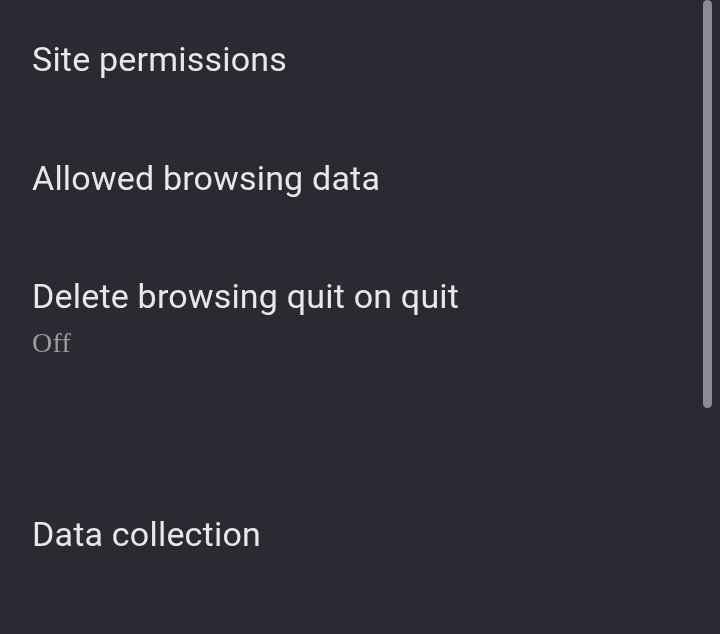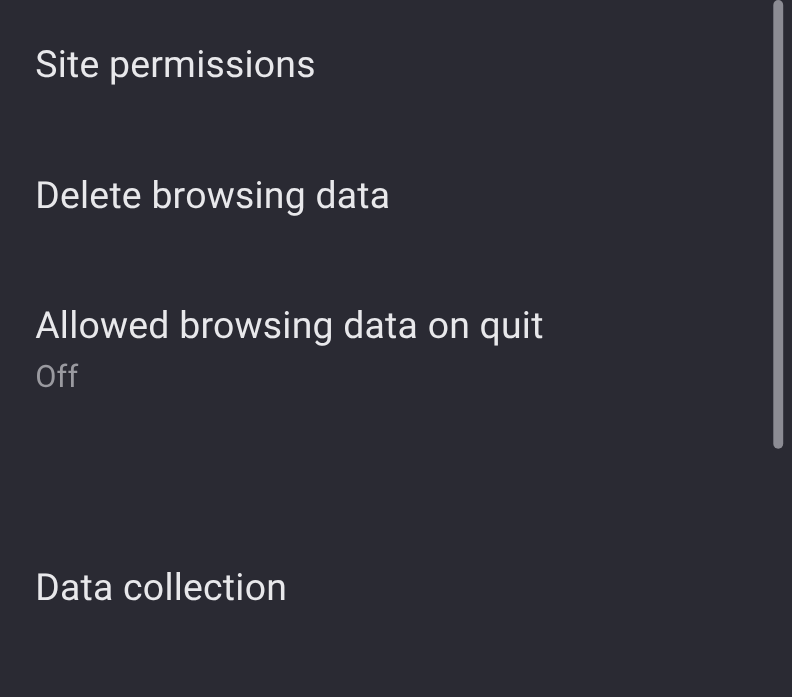--- a/index.html
+++ b/index.html
@@ -38,20 +38,21 @@
       line-height: 1.25;
       letter-spacing: 0.2px;
     }
     .item-subtitle {
       font-size: 28px;
       font-weight: 400;
       color: #9a9aa0;
       line-height: 1.35;
       margin-top: 6px;
       letter-spacing: 0.2px;
+      font-family: Liberation Serif, serif;
     }
     .scrollbar {
       position: absolute;
       top: 0;
       right: 8px;
       width: 9px;
       height: 408px;
       background-color: #8c8c94;
       border-radius: 5px;
     }
@@ -59,25 +60,25 @@
 </head>
 <body>
 
 <div class="container">
 
   <div class="settings-item first">
     <div class="item-title">Site permissions</div>
   </div>
 
   <div class="settings-item">
-    <div class="item-title">Delete browsing data</div>
+    <div class="item-title">Allowed browsing data</div>
   </div>
 
   <div class="settings-item">
-    <div class="item-title">Allowed browsing data on quit</div>
+    <div class="item-title">Delete browsing quit on quit</div>
     <div class="item-subtitle">Off</div>
   </div>
 
   <div class="settings-item">
   </div>
 
   <div class="settings-item last">
     <div class="item-title">Data collection</div>
   </div>
 

